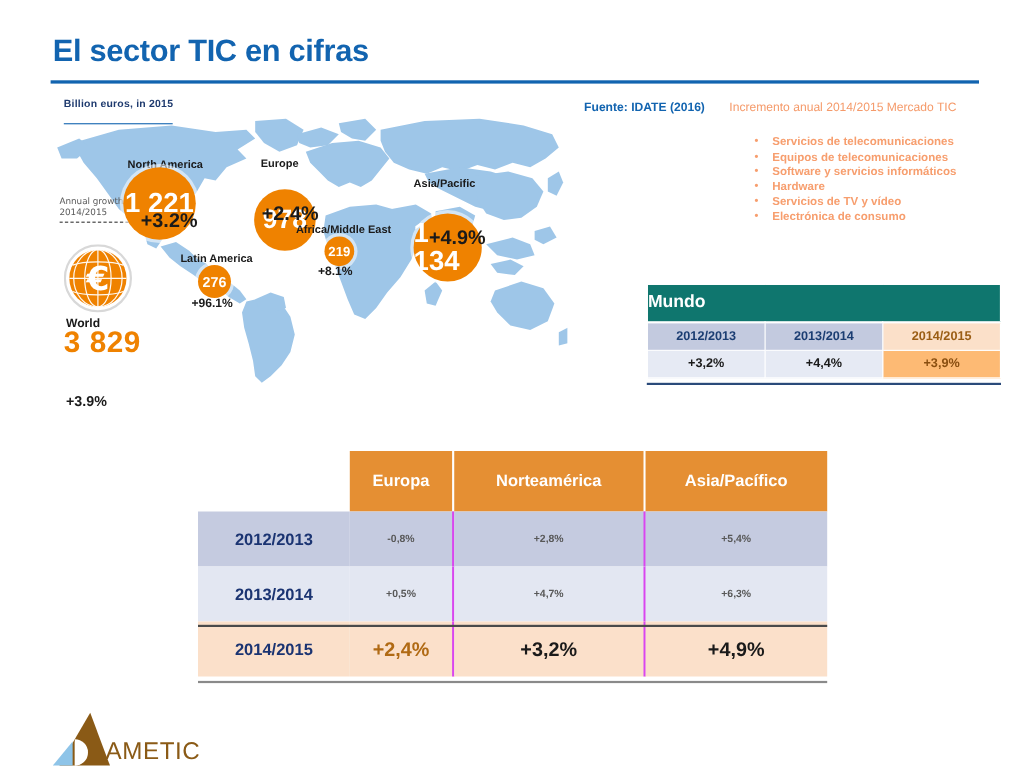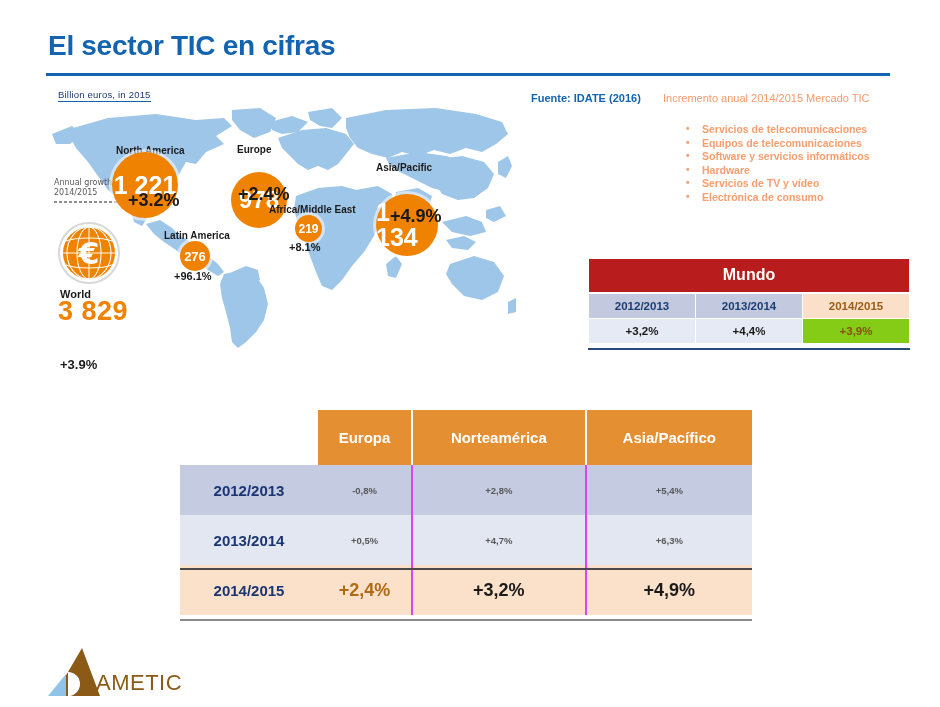--- a/index.html
+++ b/index.html
@@ -21,24 +21,24 @@
   }
   .title-rule{
     position:absolute;left:46px;top:73px;width:844px;height:3px;
     background:#1264b0;
   }
 
   
   .map-panel{position:absolute;left:46px;top:82px;width:470px;height:300px;}
   .units-label{
     position:absolute;left:12px;top:7px;
-    font-size:9.5px;font-weight:normal;color:#1e3a6e;
+    font-size:9.5px;font-weight:bold;color:#1e3a6e;
     letter-spacing:.2px;
     border-bottom:1.5px solid #1264b0;
-    padding-bottom:1px;
+    padding-bottom:12px;
   }
   .map-svg{position:absolute;left:0;top:22px;width:470px;height:250px;}
 
   .legend-note{
     position:absolute;left:8px;top:96px;width:96px;
     font-size:8px;line-height:10px;color:#5a5a5a;
     font-family:"DejaVu Sans", sans-serif;
   }
   .legend-arrow{
     position:absolute;left:8px;top:117px;width:96px;height:6px;
@@ -98,34 +98,34 @@
   .bullets li::before{
     content:"•";position:absolute;left:6px;top:-1px;font-size:10px;color:#f79e6e;
   }
 
   
   .mundo-table{
     position:absolute;left:588px;top:258px;width:322px;
     border-collapse:collapse;
   }
   .mundo-table .mundo-head{
-    background:#b91c1c;color:#ffffff;
-    font-size:16px;font-weight:bold;text-align:center;
+    background:#0f766e;color:#ffffff;
+    font-size:16px;font-weight:bold;text-align:left;
     padding:7px 0 8px;
     border-bottom:2px solid #ffffff;
   }
   .mundo-table td{
     text-align:center;font-size:11.5px;font-weight:bold;
     padding:6px 0;
     border:1px solid #ffffff;
   }
   .mu-h{background:#c3cadf;color:#1b3d72;}
   .mu-h.hl{background:#fbe0c9;color:#9a5d14;}
   .mu-v{background:#e6eaf4;color:#1a1a1a;}
-  .mu-v.hl{background:#84cc16;color:#8a4f10;}
+  .mu-v.hl{background:#fdba74;color:#8a4f10;}
   .mundo-underline{
     position:absolute;left:588px;top:348px;width:322px;height:2px;background:#2a4a7a;
   }
 
   
   .main-table{
     position:absolute;left:180px;top:410px;
     width:572px;border-collapse:separate;border-spacing:0;
   }
   .main-table th,.main-table td{padding:0;}

